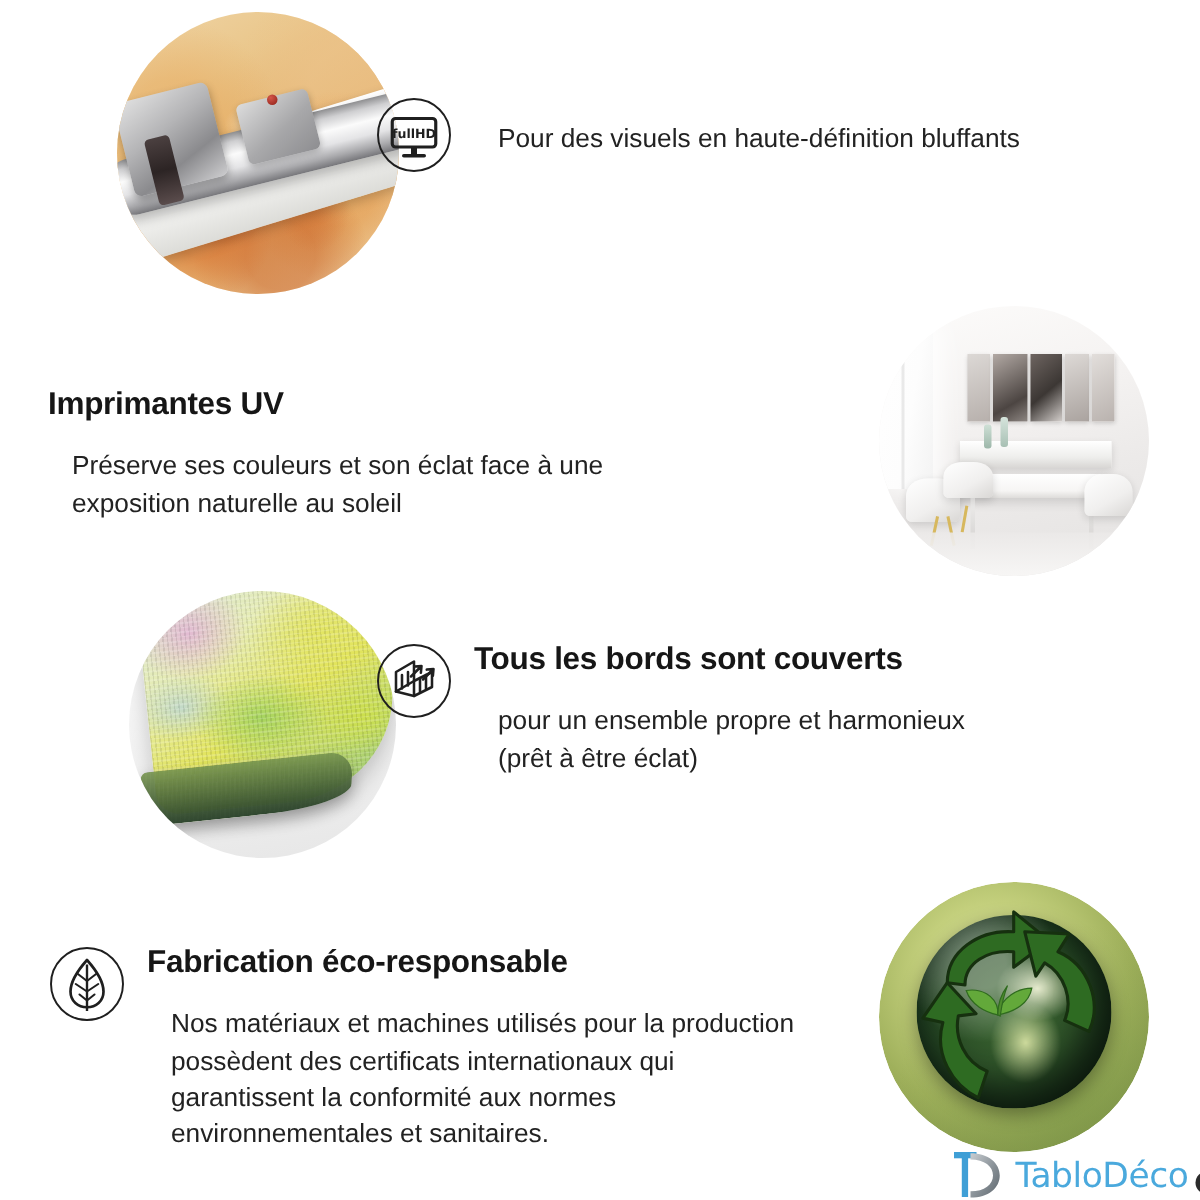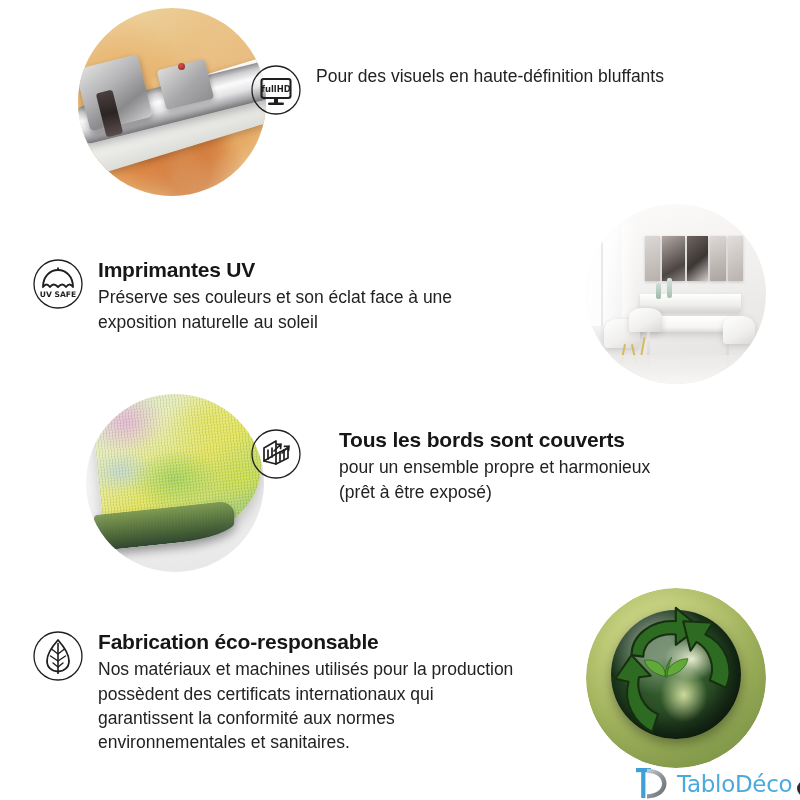--- a/index.html
+++ b/index.html
@@ -232,21 +232,21 @@
   }
   .leaf-sprout {
     position: absolute; left: 30%; top: 34%;
     width: 28%; height: 18%;
   }
 
   
   .feature { position: absolute; display: flex; align-items: flex-start; }
   .f1 { left: 250px; top: 62px; }
   .f2 { left: 32px;  top: 256px; }
-  .f3 { left: 250px; top: 426px; gap: 23px; }
+  .f3 { left: 250px; top: 426px; }
   .f4 { left: 32px;  top: 628px; }
 
   .icon-circle {
     flex: 0 0 auto;
     width: 52px; height: 52px;
     margin-right: 14px;
     margin-top: 2px;
   }
   .icon-circle svg { display: block; width: 52px; height: 52px; }
 
@@ -258,21 +258,21 @@
     letter-spacing: -0.2px;
     color: #161616;
     margin: 0 0 3px 0;
     white-space: nowrap;
   }
   .f-desc {
     font-size: 17.5px;
     font-weight: normal;
     line-height: 1.38;
     color: #222222;
-    margin: 0;
+    margin: 16px;
     white-space: pre-line;
   }
 
   
   .logo {
     position: absolute;
     left: 634px; top: 764px;
     width: 160px; height: 40px;
     display: flex; align-items: center;
   }
@@ -373,32 +373,20 @@
         <rect x="18" y="38.6" width="16" height="2.4" rx="1.2" fill="#1f1f1f"></rect>
         <text x="26" y="28" text-anchor="middle" font-family="DejaVu Sans, sans-serif" font-size="8.4" font-weight="bold" fill="#1f1f1f">fullHD</text>
       </svg>
     </div>
     <div class="f-text">
       <p class="f-desc">Pour des visuels en haute-définition bluffants</p>
     </div>
   </div>
 
   <div class="feature f2">
-    <div class="icon-circle">
-      <svg viewBox="0 0 52 52">
-        <circle cx="26" cy="26" r="24" fill="none" stroke="#1f1f1f" stroke-width="1.3"></circle>
-        <path d="M11 29 C11 18.5, 17.8 12, 26 12 C34.2 12, 41 18.5, 41 29
-                 C38.5 25.6, 36.6 25.6, 34 29
-                 C31.4 25.6, 29.3 25.6, 26 29
-                 C22.7 25.6, 20.6 25.6, 18 29
-                 C15.4 25.6, 13.5 25.6, 11 29 Z" fill="none" stroke="#1f1f1f" stroke-width="1.9" stroke-linejoin="round"></path>
-        <line x1="26" y1="12" x2="26" y2="9.5" stroke="#1f1f1f" stroke-width="1.8"></line>
-        <text x="26" y="38.5" text-anchor="middle" font-family="DejaVu Sans, sans-serif" font-size="7.6" font-weight="bold" fill="#1f1f1f">UV SAFE</text>
-      </svg>
-    </div>
     <div class="f-text">
       <p class="f-title">Imprimantes UV</p>
       <p class="f-desc">Préserve ses couleurs et son éclat face à une
 exposition naturelle au soleil</p>
     </div>
   </div>
 
   <div class="feature f3">
     <div class="icon-circle">
       <svg viewBox="0 0 52 52">
@@ -412,21 +400,21 @@
           <path d="M30 24 L30 33"></path>
           <path d="M34 22 L34 31"></path>
           <path d="M24 23 L31 16 M31 16 L26.5 16.4 M31 16 L30.6 20.5"></path>
           <path d="M32 25 L39 18 M39 18 L34.5 18.4 M39 18 L38.6 22.5"></path>
         </g>
       </svg>
     </div>
     <div class="f-text">
       <p class="f-title">Tous les bords sont couverts</p>
       <p class="f-desc">pour un ensemble propre et harmonieux
-(prêt à être exposé)</p>
+(prêt à être éclat)</p>
     </div>
   </div>
 
   <div class="feature f4">
     <div class="icon-circle">
       <svg viewBox="0 0 52 52">
         <circle cx="26" cy="26" r="24" fill="none" stroke="#1f1f1f" stroke-width="1.3"></circle>
         <path d="M26 10 C34 19, 37 26, 37 31 C37 37.5, 32 41.5, 26 41.5
                  C20 41.5, 15 37.5, 15 31 C15 26, 18 19, 26 10 Z" fill="none" stroke="#1f1f1f" stroke-width="1.8" stroke-linejoin="round"></path>
         <line x1="26" y1="13" x2="26" y2="44" stroke="#1f1f1f" stroke-width="1.6"></line>

